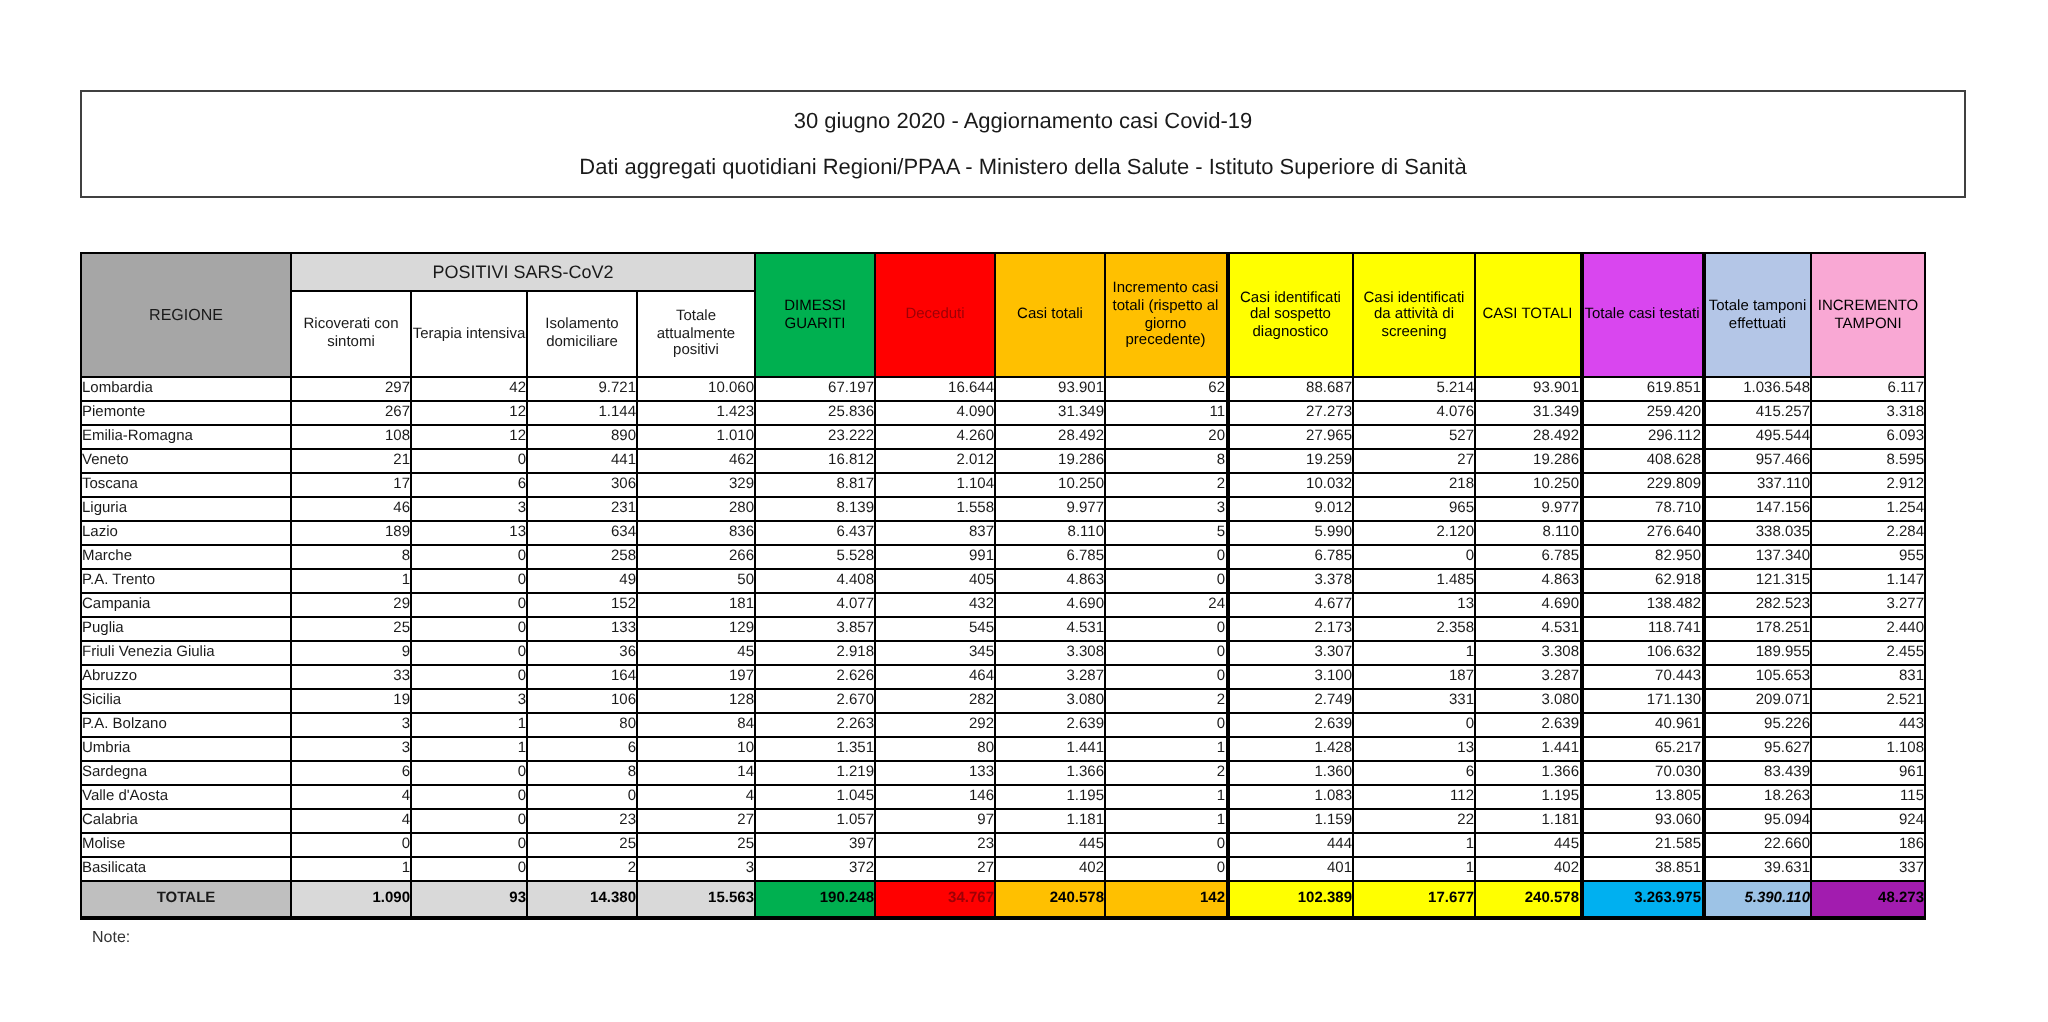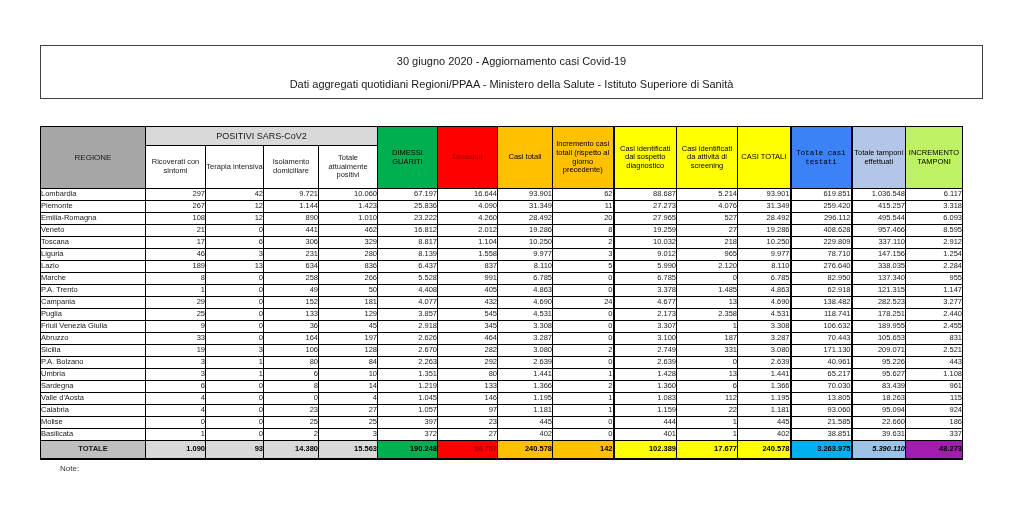--- a/index.html
+++ b/index.html
@@ -29,21 +29,21 @@
 
   td.region { text-align:left; font-size:7.5px; padding-left:3px; height:11px; white-space:nowrap; }
   td.num    { text-align:right; font-size:7.5px; padding-right:3px; height:11px; white-space:nowrap; }
 
   tr.total td { font-weight:bold; height:17px; border-bottom:2px solid #000; }
   tr.total td.region-total { text-align:center; font-size:7.5px; }
 
   .thick-left  { border-left:2px solid #000 !important; }
   .thick-right { border-right:2px solid #000 !important; }
 
-  .note { position:absolute; left:60px; top:464px; font-size:8px; color:#333; }
+  .note { position:absolute; left:46px; top:464px; font-size:8px; color:#333; }
 </style>
 </head>
 <body>
 
 <div class="title-box">
   <div class="title-line1">30 giugno 2020 - Aggiornamento casi Covid-19</div>
   <div class="title-line2">Dati aggregati quotidiani Regioni/PPAA - Ministero della Salute - Istituto Superiore di Sanità</div>
 </div>
 
 <table class="covid">
@@ -68,23 +68,23 @@
       <tr>
         <th class="region-head" rowspan="2">REGIONE</th>
         <th class="group-head" colspan="4">POSITIVI SARS-CoV2</th>
         <th class="colored" rowspan="2" style="background: rgb(0, 176, 80); color: rgb(0, 0, 0);">DIMESSI GUARITI</th>
         <th class="colored" rowspan="2" style="background: rgb(255, 0, 0); color: rgb(156, 0, 6);">Deceduti</th>
         <th class="colored" rowspan="2" style="background: rgb(255, 192, 0); color: rgb(0, 0, 0);">Casi totali</th>
         <th class="colored" rowspan="2" style="background: rgb(255, 192, 0); color: rgb(0, 0, 0);">Incremento casi totali (rispetto al giorno precedente)</th>
         <th class="colored thick-left" rowspan="2" style="background: rgb(255, 255, 0); color: rgb(0, 0, 0);">Casi identificati dal sospetto diagnostico</th>
         <th class="colored" rowspan="2" style="background: rgb(255, 255, 0); color: rgb(0, 0, 0);">Casi identificati da attività di screening</th>
         <th class="colored thick-right" rowspan="2" style="background: rgb(255, 255, 0); color: rgb(0, 0, 0);">CASI TOTALI</th>
-        <th class="colored thick-left thick-right" rowspan="2" style="background: #3b82f6; color: rgb(0, 0, 0); font-family: Liberation Mono, monospace;">Totale casi testati</th>
+        <th class="colored thick-left thick-right" rowspan="2" style="background: #d946ef; color: rgb(0, 0, 0);">Totale casi testati</th>
         <th class="colored" rowspan="2" style="background: rgb(180, 198, 231); color: rgb(0, 0, 0);">Totale tamponi effettuati</th>
-        <th class="colored" rowspan="2" style="background: #bef264; color: rgb(0, 0, 0);">INCREMENTO TAMPONI</th>
+        <th class="colored" rowspan="2" style="background: #f9a8d4; color: rgb(0, 0, 0);">INCREMENTO TAMPONI</th>
       </tr>
       <tr>
         <th class="sub-head">Ricoverati con sintomi</th>
         <th class="sub-head">Terapia intensiva</th>
         <th class="sub-head">Isolamento domiciliare</th>
         <th class="sub-head">Totale attualmente positivi</th>
       </tr>
     </thead>
   <tbody>
       <tr>

